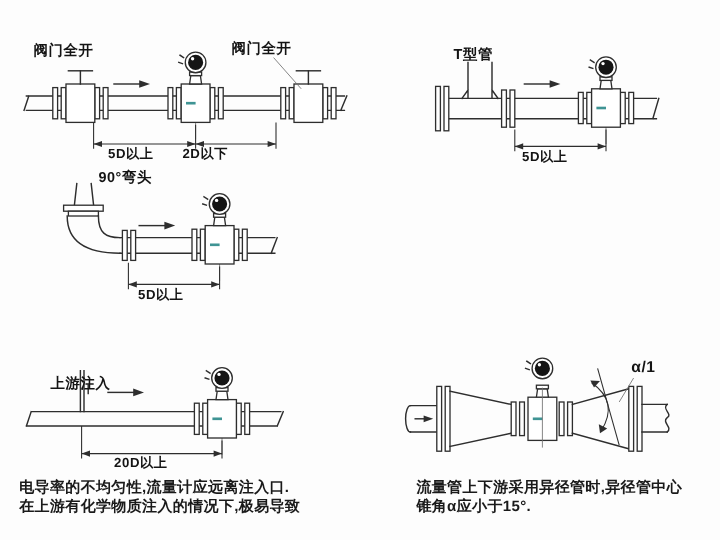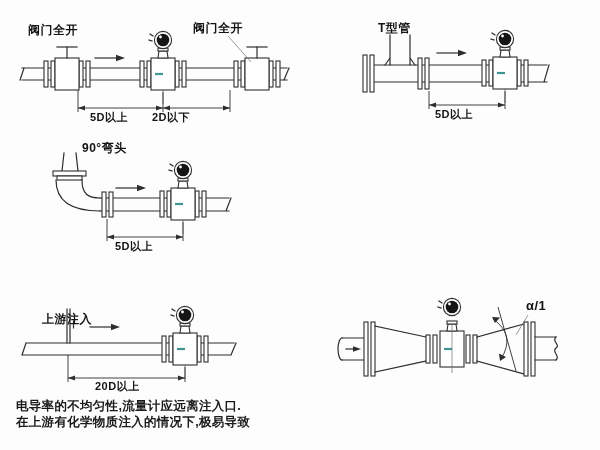--- a/index.html
+++ b/index.html
@@ -60,42 +60,42 @@
         <line class="ln" x1="0" y1="-16" x2="0" y2="-27"></line>
         <line class="ln" x1="-10" y1="-27" x2="10" y2="-27" stroke-width="1.8"></line>
       </g>
       <g id="sym-flow">
         <line class="ln" x1="0" y1="0" x2="22" y2="0"></line>
         <polygon class="ah" points="30,0 21,-3.2 21,3.2"></polygon>
       </g>
     </defs>
   </svg>
 
-  <div class="diag" style="left:0;top:12px">
+  <div class="diag" style="left:0;top:24px">
     <svg width="300" height="128">
       <path class="ln" d="M22,56 H287 M22,68 H287 M24,56 L20,68 M289,56 L284,68"></path>
       <use href="#sym-gvalve" xlink:href="#sym-gvalve" x="67" y="62"></use>
       <use href="#sym-flow" xlink:href="#sym-flow" x="95" y="46"></use>
       <use href="#sym-meter" xlink:href="#sym-meter" x="163" y="62"></use>
       <use href="#sym-gvalve" xlink:href="#sym-gvalve" x="257" y="62"></use>
       <path class="thin" d="M228,24 L251,50"></path>
       <path class="dim" d="M78,78 V100 M230,78 V100 M163,80 V100"></path>
       <path class="dim" d="M78,96 H163 M163,96 H230"></path>
       <polygon class="ah" points="78,96 85,93.4 85,98.6"></polygon>
       <polygon class="ah" points="163,96 156,93.4 156,98.6"></polygon>
       <polygon class="ah" points="163,96 170,93.4 170,98.6"></polygon>
       <polygon class="ah" points="230,96 223,93.4 223,98.6"></polygon>
     </svg>
     <div class="lbl" style="left:28px;top:12px">阀门全开</div>
     <div class="lbl" style="left:193px;top:10px">阀门全开</div>
     <div class="dimlbl" style="left:90px;top:100px;width:60px">5D以上</div>
     <div class="dimlbl" style="left:152px;top:100px;width:60px">2D以下</div>
   </div>
 
-  <div class="diag" style="left:300px;top:8px">
+  <div class="diag" style="left:300px;top:25px">
     <svg width="300" height="128">
       <path class="ln" d="M74,57 H247 M74,74 H247 M249,57 L244,74"></path>
       <rect class="fl" x="63" y="47" width="4" height="37"></rect>
       <rect class="fl" x="70" y="47" width="4" height="37"></rect>
       <path class="ln" d="M90,57 V27 M110,57 V27 M90,50 L85,57 M110,50 L115,57"></path>
       <rect class="fl" x="118" y="50" width="4" height="31"></rect>
       <rect class="fl" x="125" y="50" width="4" height="31"></rect>
       <use href="#sym-flow" xlink:href="#sym-flow" x="137" y="45"></use>
       <use href="#sym-meter" xlink:href="#sym-meter" x="205" y="65"></use>
       <path class="dim" d="M129,83 V101 M205,83 V101"></path>
@@ -177,14 +177,18 @@
       <polygon class="ah" points="170,68 169,60.5 176,64"></polygon>
       <path class="thin" d="M198,22 L186,42"></path>
     </svg>
     <div class="lbl" style="left:196px;top:6px;font-size:13px">α/1</div>
   </div>
 
   <div class="cap" style="left:16px;top:399px;width:250px">
     <div>电导率的不均匀性,流量计应远离注入口.</div>
     <div>在上游有化学物质注入的情况下,极易导致</div>
   </div>
+  <div class="cap" style="left:347px;top:399px;width:250px">
+    <div>流量管上下游采用异径管时,异径管中心</div>
+    <div>锥角α应小于15°.</div>
+  </div>
 
 </div>
 
 </body></html>

